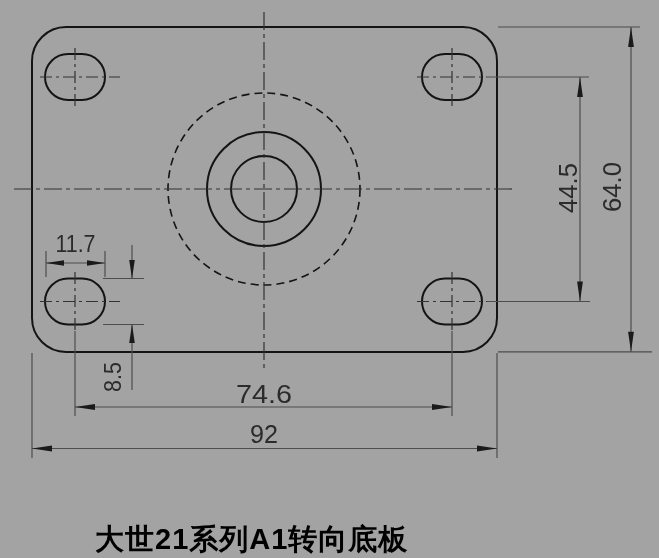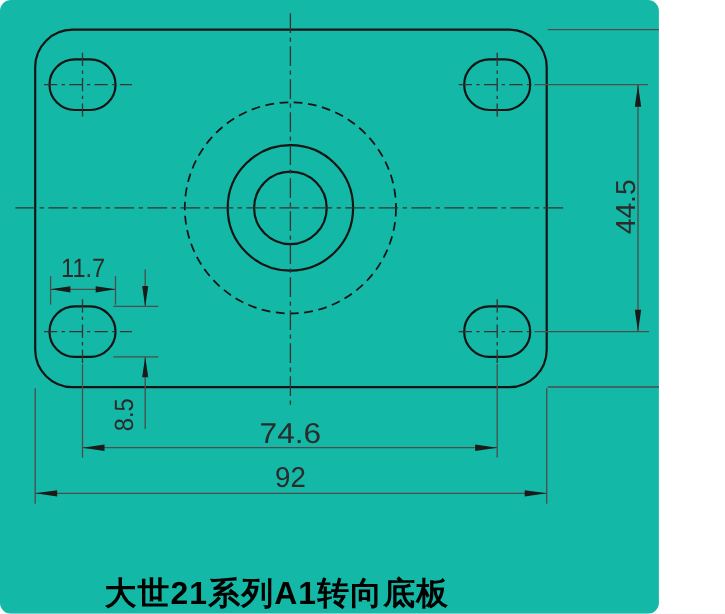--- a/index.html
+++ b/index.html
@@ -2,26 +2,25 @@
 <html><head>
 <meta charset="utf-8">
 <style>
   html, body {
     margin: 0;
     padding: 0;
     background: #ffffff;
   }
   #stage {
     position: relative;
-    width: 599px;
+    width: 659px;
     height: 558px;
-    background: #14b8a6;
+    background: #a3a3a3;
     overflow: hidden;
     font-family: "Liberation Sans", sans-serif;
-    border-radius: 10px;
   }
   #stage svg {
     position: absolute;
     left: 0;
     top: 0;
   }
   .dim-text {
     font-family: "Liberation Sans", sans-serif;
     fill: #2b2b2b;
   }

